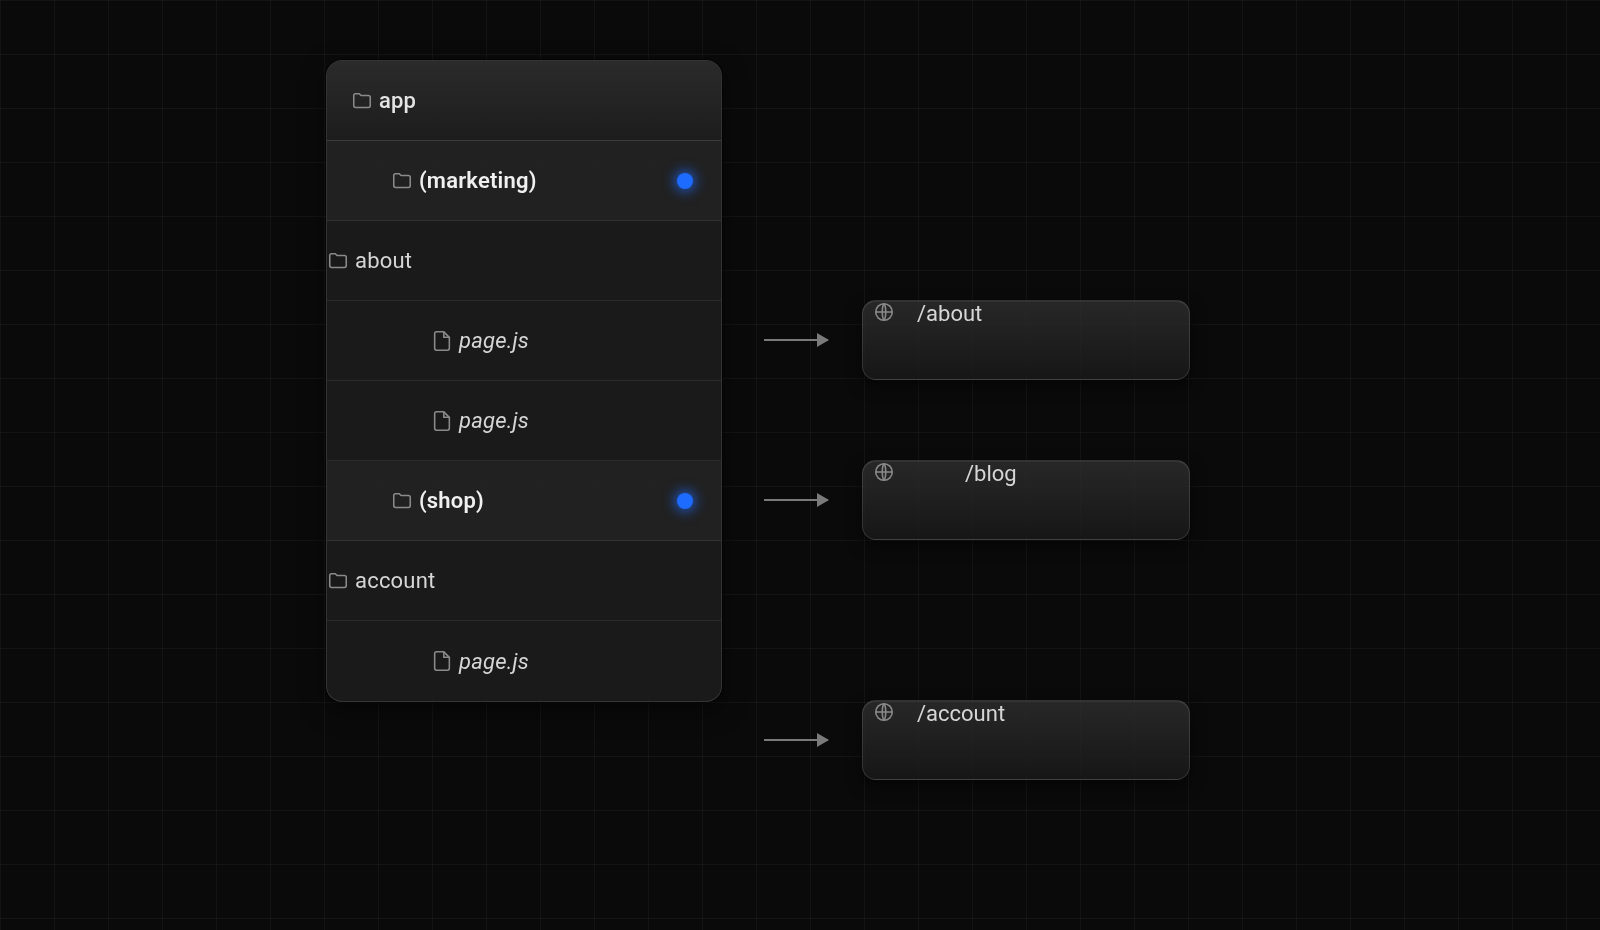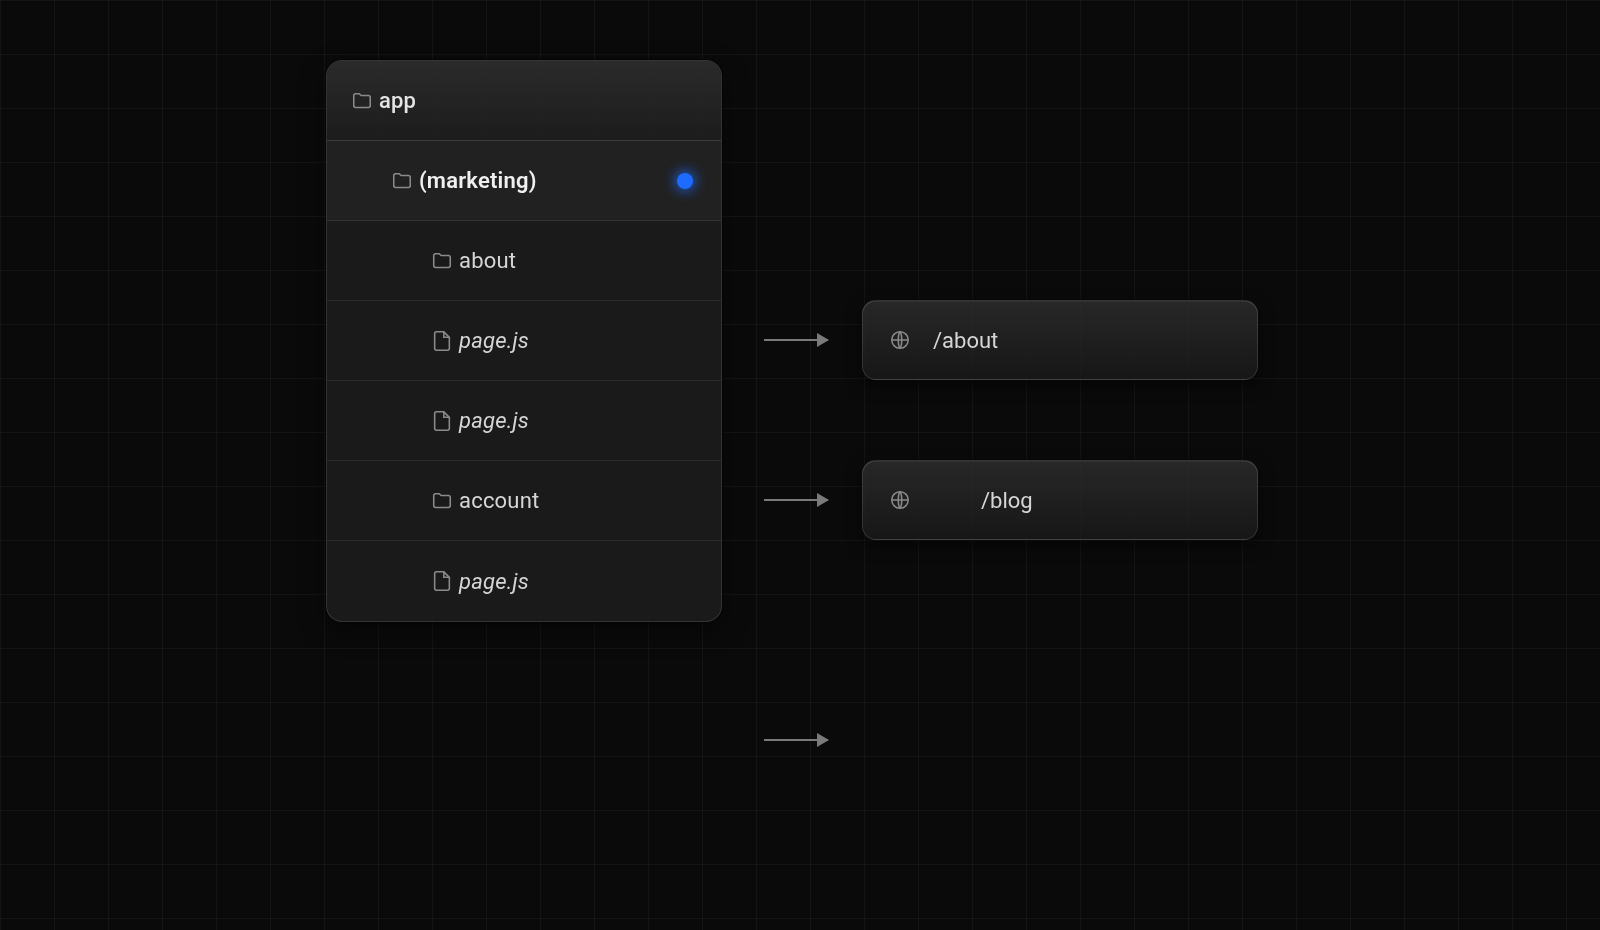--- a/index.html
+++ b/index.html
@@ -80,21 +80,21 @@
     top: 50%;
     transform: translateY(-50%);
     width: 16px;
     height: 16px;
     border-radius: 50%;
     background: #1e6bff;
     box-shadow: 0 0 12px 3px rgba(30,107,255,0.65);
   }
   .indent-1 { padding-left: 24px; }
   .indent-2 { padding-left: 64px; }
-  .indent-3 { padding-left: 104px; }
+  .indent-3 { }
   .indent-4 { padding-left: 104px; font-style: italic; }
 
   
   .arrow {
     position: absolute;
     width: 64px;
     height: 2px;
     background: #7a7a7a;
   }
   .arrow::after {
@@ -105,28 +105,27 @@
     transform: translateY(-50%);
     width: 0; height: 0;
     border-left: 12px solid #7a7a7a;
     border-top: 7px solid transparent;
     border-bottom: 7px solid transparent;
   }
 
   
   .pill {
     position: absolute;
-    width: 396px;
+    width: 328px;
     height: 80px;
     background: linear-gradient(180deg, rgba(45,45,45,0.85), rgba(25,25,25,0.85));
     border: 1px solid rgba(255,255,255,0.12);
     border-radius: 14px;
     display: flex;
-    align-items: center;
-    padding-left: 26px;
+    padding-left: 10px;
     box-shadow: inset 0 1px 0 rgba(255,255,255,0.06), 0 6px 16px rgba(0,0,0,0.5);
   }
   .pill .icon {
     display: inline-flex;
     color: #8a8a8a;
     width: 22px; height: 22px;
   }
   .pill .label {
     color: #d6d6d6;
     font-size: 22px;
@@ -187,20 +186,29 @@
     <div class="row indent-4">
       <span class="icon">
         <svg viewBox="0 0 24 24" fill="none" stroke="currentColor" stroke-width="1.7">
             <path d="M14 2H6a2 2 0 0 0-2 2v16a2 2 0 0 0 2 2h12a2 2 0 0 0 2-2V8l-6-6z"></path>
             <path d="M14 2v6h6"></path>
           </svg>
       </span>
       <span class="label">page.js</span>
     </div>
 
+    <div class="row group indent-2">
+      <span class="icon">
+        <svg viewBox="0 0 24 24" fill="none" stroke="currentColor" stroke-width="1.7">
+            <path d="M3 6a2 2 0 0 1 2-2h4l2 2h8a2 2 0 0 1 2 2v9a2 2 0 0 1-2 2H5a2 2 0 0 1-2-2V6z"></path>
+          </svg>
+      </span>
+      <span class="label">(shop)</span>
+      <span class="dot"></span>
+    </div>
 
     <div class="row indent-3">
       <span class="icon">
         <svg viewBox="0 0 24 24" fill="none" stroke="currentColor" stroke-width="1.7">
             <path d="M3 6a2 2 0 0 1 2-2h4l2 2h8a2 2 0 0 1 2 2v9a2 2 0 0 1-2 2H5a2 2 0 0 1-2-2V6z"></path>
           </svg>
       </span>
       <span class="label">account</span>
     </div>
 
@@ -233,14 +241,23 @@
   <div class="pill" style="left:862px; top:460px;gap:48px;">
     <span class="icon">
       <svg viewBox="0 0 24 24" fill="none" stroke="currentColor" stroke-width="1.7">
           <circle cx="12" cy="12" r="9"></circle>
           <path d="M3 12h18M12 3c2.5 3 2.5 15 0 18M12 3c-2.5 3-2.5 15 0 18"></path>
         </svg>
     </span>
     <span class="label">/blog</span>
   </div>
 
+  <div class="pill" style="left:862px; top:700px;">
+    <span class="icon">
+      <svg viewBox="0 0 24 24" fill="none" stroke="currentColor" stroke-width="1.7">
+          <circle cx="12" cy="12" r="9"></circle>
+          <path d="M3 12h18M12 3c2.5 3 2.5 15 0 18M12 3c-2.5 3-2.5 15 0 18"></path>
+        </svg>
+    </span>
+    <span class="label">/account</span>
+  </div>
 
 </div>
 
 </body></html>

